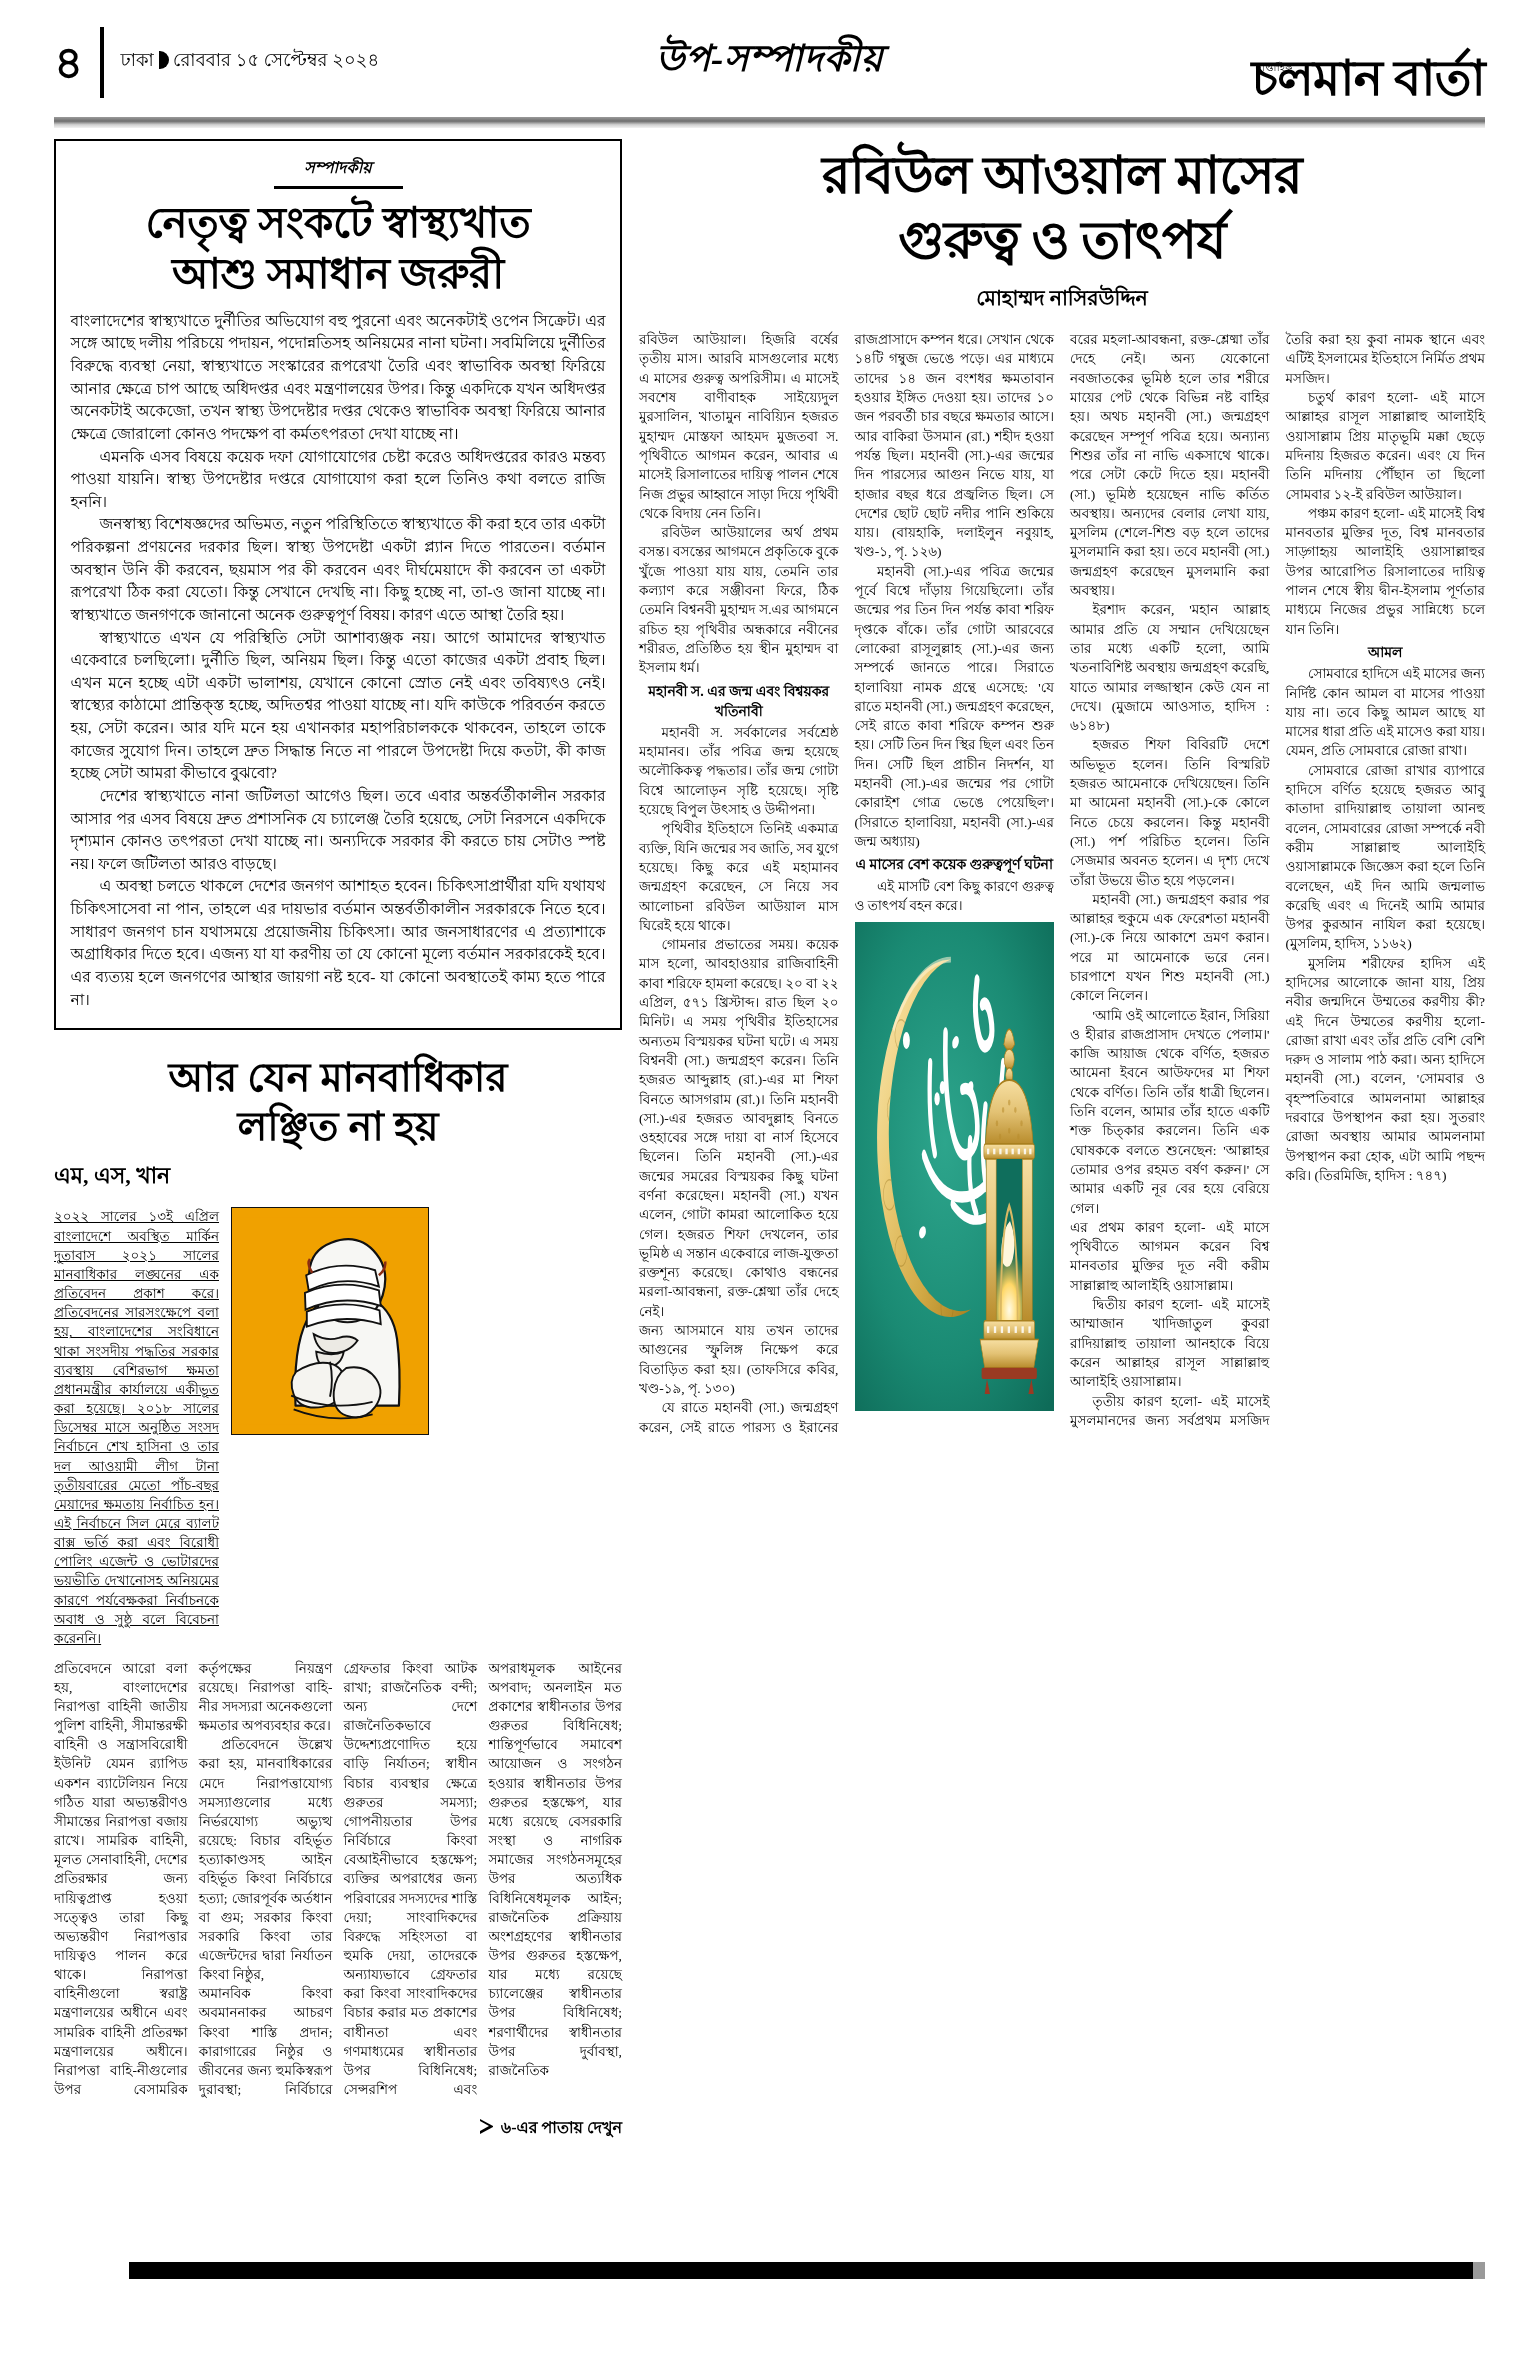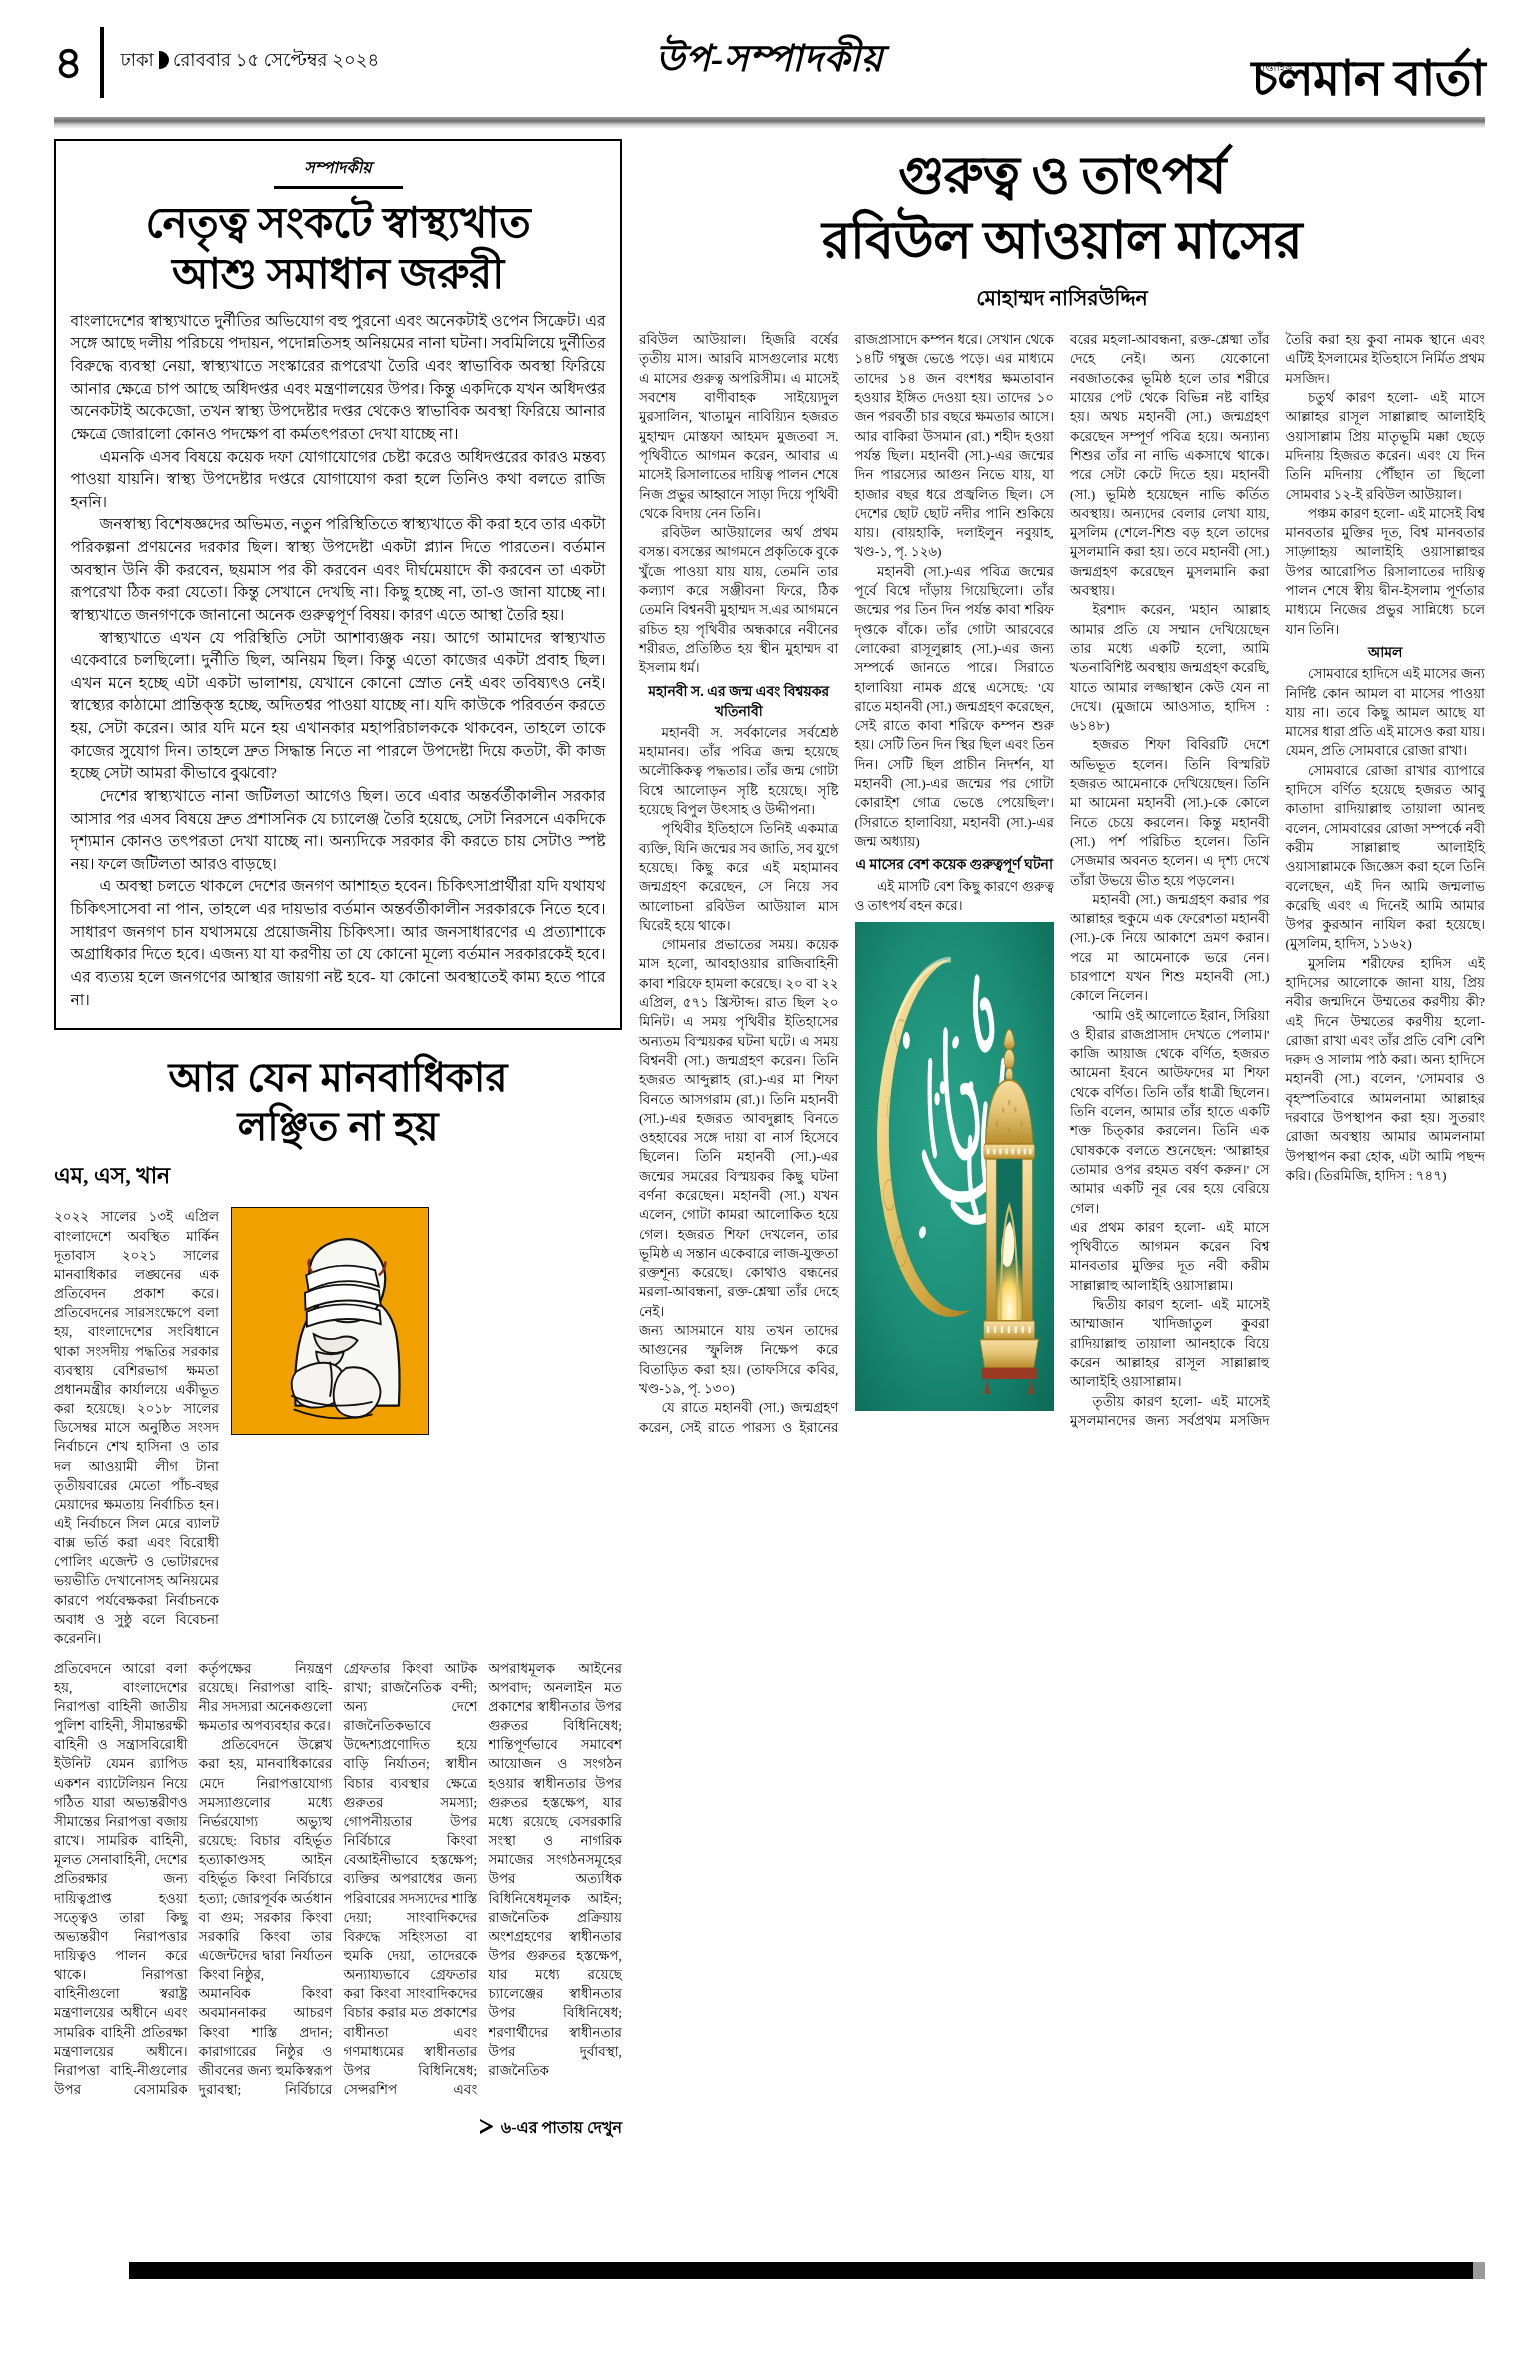--- a/index.html
+++ b/index.html
@@ -42,21 +42,21 @@
      letter-spacing:-0.3px;margin-bottom:9.2px;}
   .ed-body p{font-size:15.5px;line-height:1.46;text-align:justify;margin:0;
      text-indent:29px;}
   .ed-body p.first{text-indent:0;}
 
   
   .a2{margin-top:22.5px;}
   .a2-head{text-align:center;font-size:40px;font-weight:700;line-height:1.24;}
   .a2-byline{font-size:22px;font-weight:700;margin:6.6px 0 12px;}
   .a2-top{display:flex;gap:12px;}
-  .a2-col-narrow{width:165px;flex:0 0 165px;}
+  .a2-col-narrow{width:165px;flex:0 0 165px;text-decoration:underline;}
   .a2-fig{width:198px;flex:0 0 198px;}
   .fig-box{background:#f0a100;padding:4px;border:1.3px solid #111;}
   .fig-art{width:100%;height:218px;display:block;}
   .a2-body4{column-count:4;column-gap:11.2px;column-rule:0;margin-top:10.6px;}
   .a2-body4 p{font-size:13.5px;line-height:1.42;text-align:justify;margin:0;text-indent:22.5px;}
   .a2-body4 p.first{text-indent:0;}
   .jump{text-align:right;font-size:16px;font-weight:600;margin-top:16px;}
   .tri{display:inline-block;width:0;height:0;border-left:13.2px solid #000;
      border-top:8px solid transparent;border-bottom:8px solid transparent;
      vertical-align:-0.7px;margin-right:6.6px;}
@@ -177,22 +177,22 @@
         </div>
 
         <div class="jump">
           <span class="tri hollow"></span><span>৬-এর পাতায় দেখুন</span>
         </div>
       </div>
     </div>
 
     <div class="right-col">
       <div class="main-head">
+        <div>রবিউল আওয়াল মাসের</div>
         <div>গুরুত্ব ও তাৎপর্য</div>
-        <div>রবিউল আওয়াল মাসের</div>
       </div>
       <div class="main-byline">মোহাম্মদ নাসিরউদ্দিন</div>
 
       <div class="main-cols">
         <p class="first">রবিউল আউয়াল। হিজরি বর্ষের তৃতীয় মাস। আরবি মাসগুলোর মধ্যে এ মাসের গুরুত্ব অপরিসীম। এ মাসেই সবশেষ বাণীবাহক সাইয়্যেদুল মুরসালিন, খাতামুন নাবিয়্যিন হজরত মুহাম্মদ মোস্তফা আহমদ মুজতবা স. পৃথিবীতে আগমন করেন, আবার এ মাসেই রিসালাতের দায়িত্ব পালন শেষে নিজ প্রভুর আহ্বানে সাড়া দিয়ে পৃথিবী থেকে বিদায় নেন তিনি।</p>
         <p>রবিউল আউয়ালের অর্থ প্রথম বসন্ত। বসন্তের আগমনে প্রকৃতিকে বুকে খুঁজে পাওয়া যায় যায়, তেমনি তার কল্যাণ করে সঞ্জীবনা ফিরে, ঠিক তেমনি বিশ্বনবী মুহাম্মদ স.এর আগমনে রচিত হয় পৃথিবীর অন্ধকারে নবীনের শরীরত, প্রতিষ্ঠিত হয় স্থীন মুহাম্মদ বা ইসলাম ধর্ম।</p>
         <p class="sub">মহানবী স. এর জন্ম এবং বিশ্বয়কর খতিনাবী</p>
         <p>মহানবী স. সর্বকালের সর্বশ্রেষ্ঠ মহামানব। তাঁর পবিত্র জন্ম হয়েছে অলৌকিকত্ব পদ্ধতার। তাঁর জন্ম গোটা বিশ্বে আলোড়ন সৃষ্টি হয়েছে। সৃষ্টি হয়েছে বিপুল উৎসাহ ও উদ্দীপনা।</p>
         <p>পৃথিবীর ইতিহাসে তিনিই একমাত্র ব্যক্তি, যিনি জন্মের সব জাতি, সব যুগে হয়েছে। কিছু করে এই মহামানব জন্মগ্রহণ করেছেন, সে নিয়ে সব আলোচনা রবিউল আউয়াল মাস ঘিরেই হয়ে থাকে।</p>
         <p>গোমনার প্রভাতের সময়। কয়েক মাস হলো, আবহাওয়ার রাজিবাহিনী কাবা শরিফে হামলা করেছে। ২০ বা ২২ এপ্রিল, ৫৭১ খ্রিস্টাব্দ। রাত ছিল ২০ মিনিট। এ সময় পৃথিবীর ইতিহাসের অন্যতম বিস্ময়কর ঘটনা ঘটে। এ সময় বিশ্বনবী (সা.) জন্মগ্রহণ করেন। তিনি হজরত আব্দুল্লাহ (রা.)-এর মা শিফা বিনতে আসগরাম (রা.)। তিনি মহানবী (সা.)-এর হজরত আবদুল্লাহ বিনতে ওহহাবের সঙ্গে দায়া বা নার্স হিসেবে ছিলেন। তিনি মহানবী (সা.)-এর জন্মের সমরের বিস্ময়কর কিছু ঘটনা বর্ণনা করেছেন। মহানবী (সা.) যখন এলেন, গোটা কামরা আলোকিত হয়ে গেল। হজরত শিফা দেখলেন, তার ভূমিষ্ঠ এ সন্তান একেবারে লাজ-যুক্ততা রক্তশূন্য করেছে। কোথাও বন্ধনের মরলা-আবন্ধনা, রক্ত-শ্লেষ্মা তাঁর দেহে নেই।</p>

